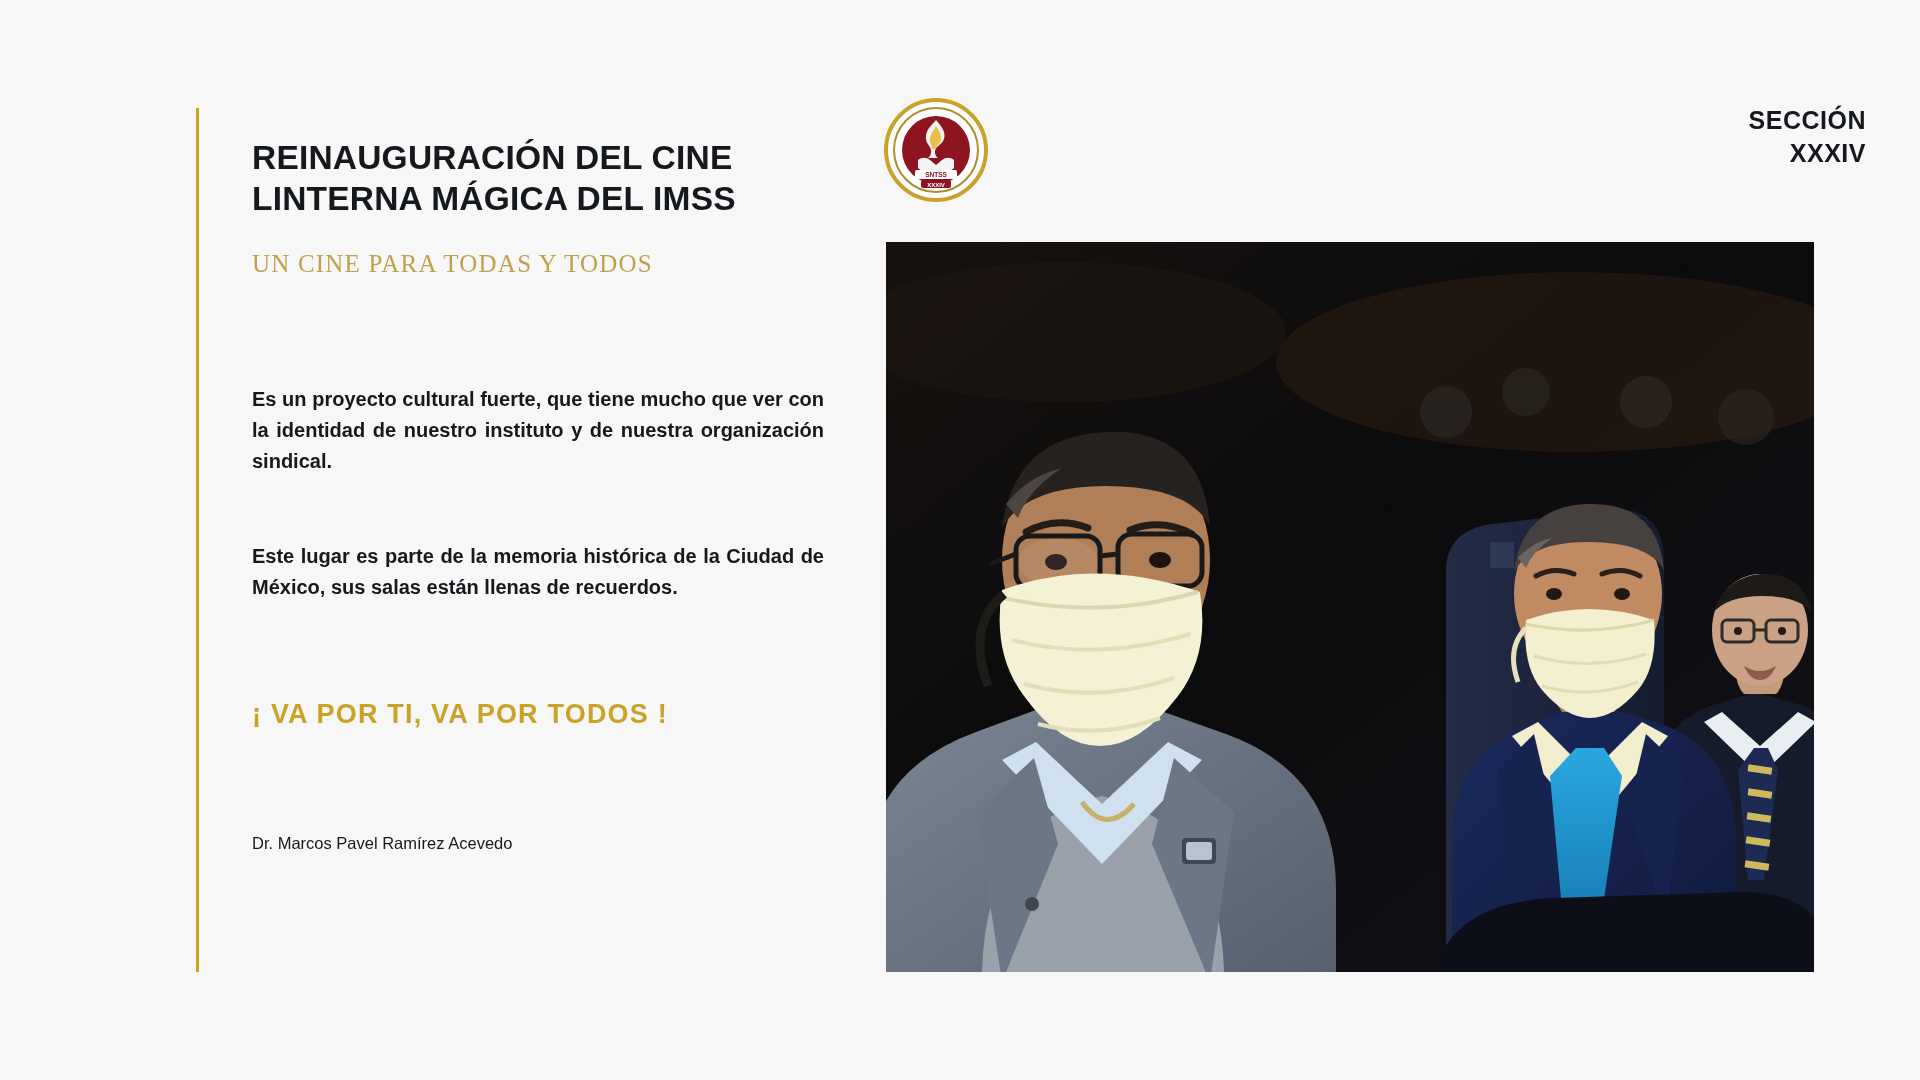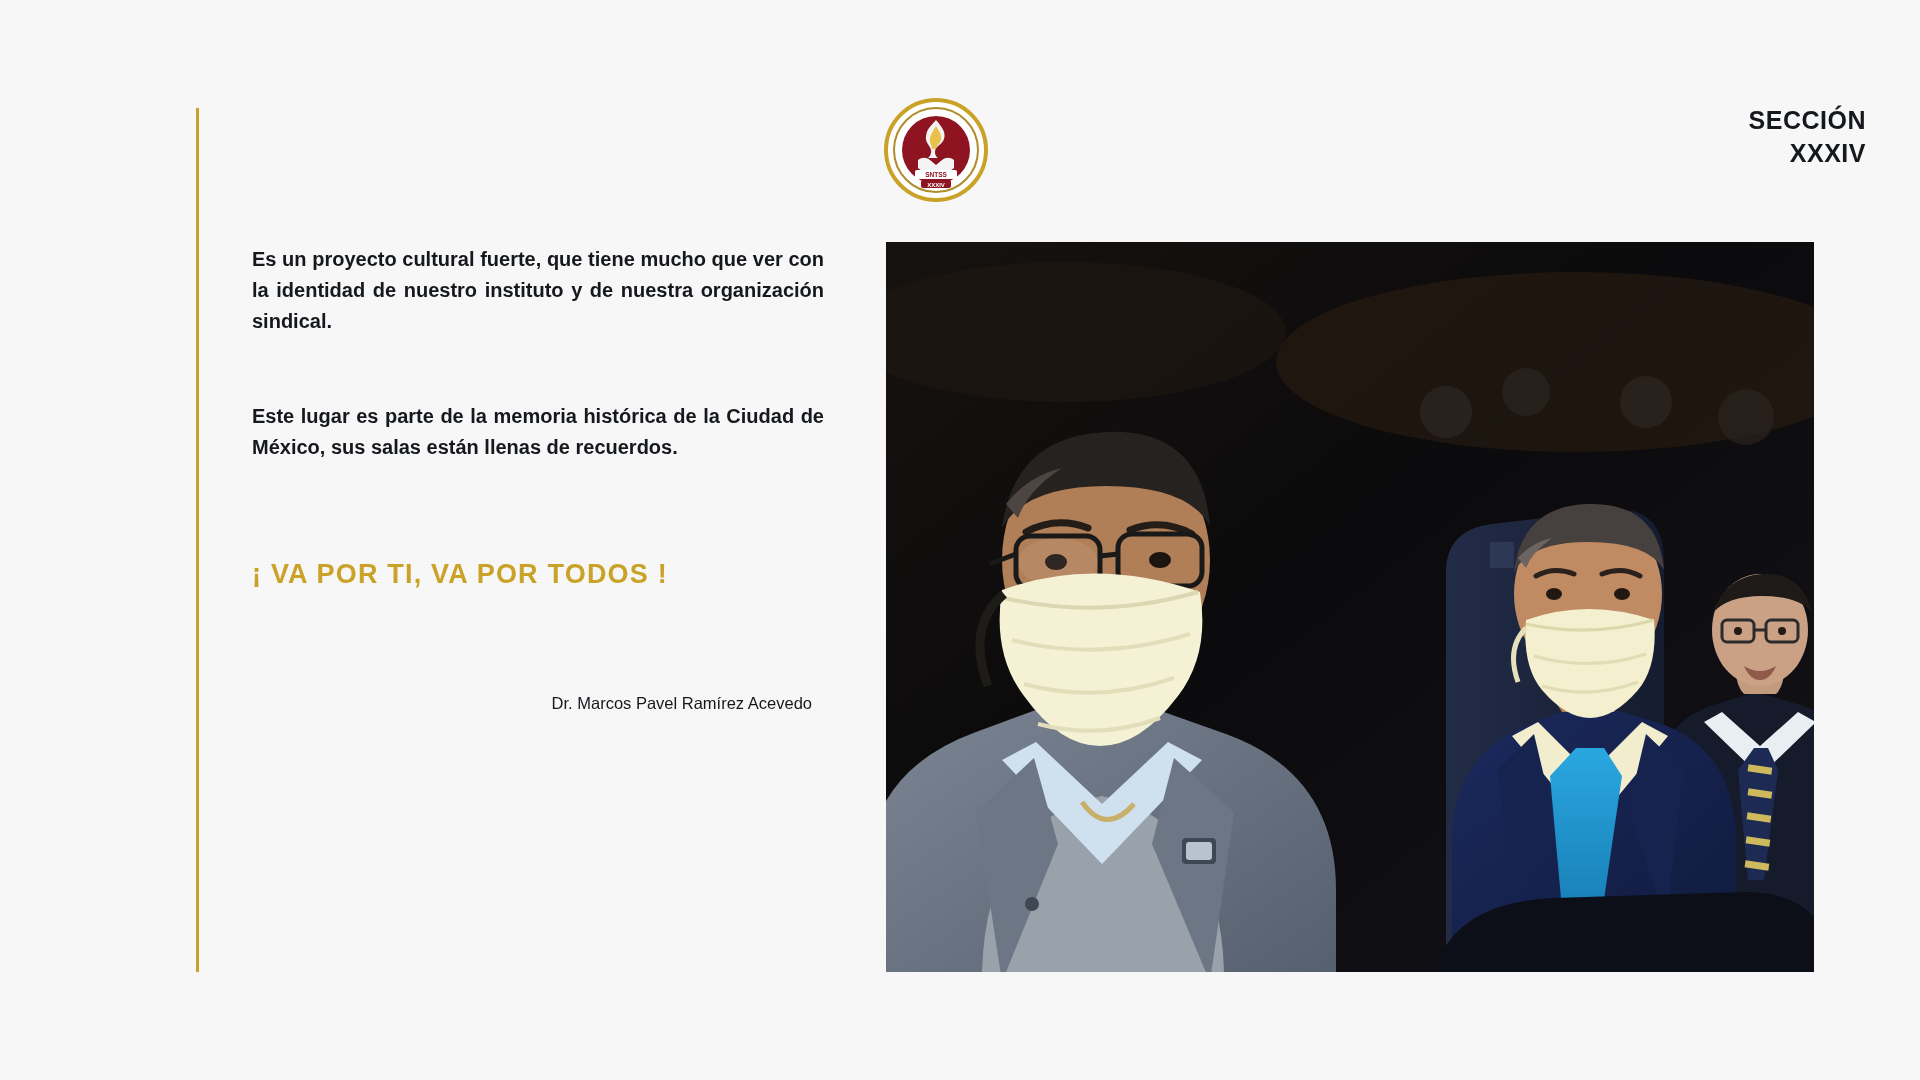--- a/index.html
+++ b/index.html
@@ -97,21 +97,21 @@
     text-align: left;
     color: #c9a227;
     font-weight: bold;
     font-size: 27px;
     letter-spacing: 1.2px;
     width: 530px;
   }
 
   .signature {
     margin: 102px 0 16px 0;
-    text-align: right;
+    text-align: left;
     color: #15181d;
     font-size: 16.5px;
     line-height: 1.35;
     width: 560px;
   }
 
   
   .photo {
     position: absolute;
     left: 886px;
@@ -146,20 +146,22 @@
       <text x="52" y="88.5" text-anchor="middle" font-family="Liberation Sans, sans-serif" font-size="6" font-weight="bold" fill="#ffffff">XXXIV</text>
     </svg>
   </div>
 
   <div class="section-label">
     <div>SECCIÓN</div>
     <div>XXXIV</div>
   </div>
 
   <div class="left-col">
+    <h1 class="title">REINAUGURACIÓN DEL CINE LINTERNA MÁGICA DEL IMSS</h1>
+    <div class="subtitle">UN CINE PARA TODAS Y TODOS</div>
     <p class="para para-1">Es un proyecto cultural fuerte, que tiene mucho que ver con la identidad de nuestro instituto y de nuestra organización sindical.</p>
     <p class="para para-2">Este lugar es parte de la memoria histórica de la Ciudad de México, sus salas están llenas de recuerdos.</p>
     <div class="slogan">¡ VA POR TI, VA POR TODOS !</div>
     <div class="signature">
       <div>Dr. Marcos Pavel Ramírez Acevedo</div>
     </div>
   </div>
 
   <div class="photo">
     <svg width="928" height="730" viewBox="0 0 928 730" xmlns="http://www.w3.org/2000/svg">

